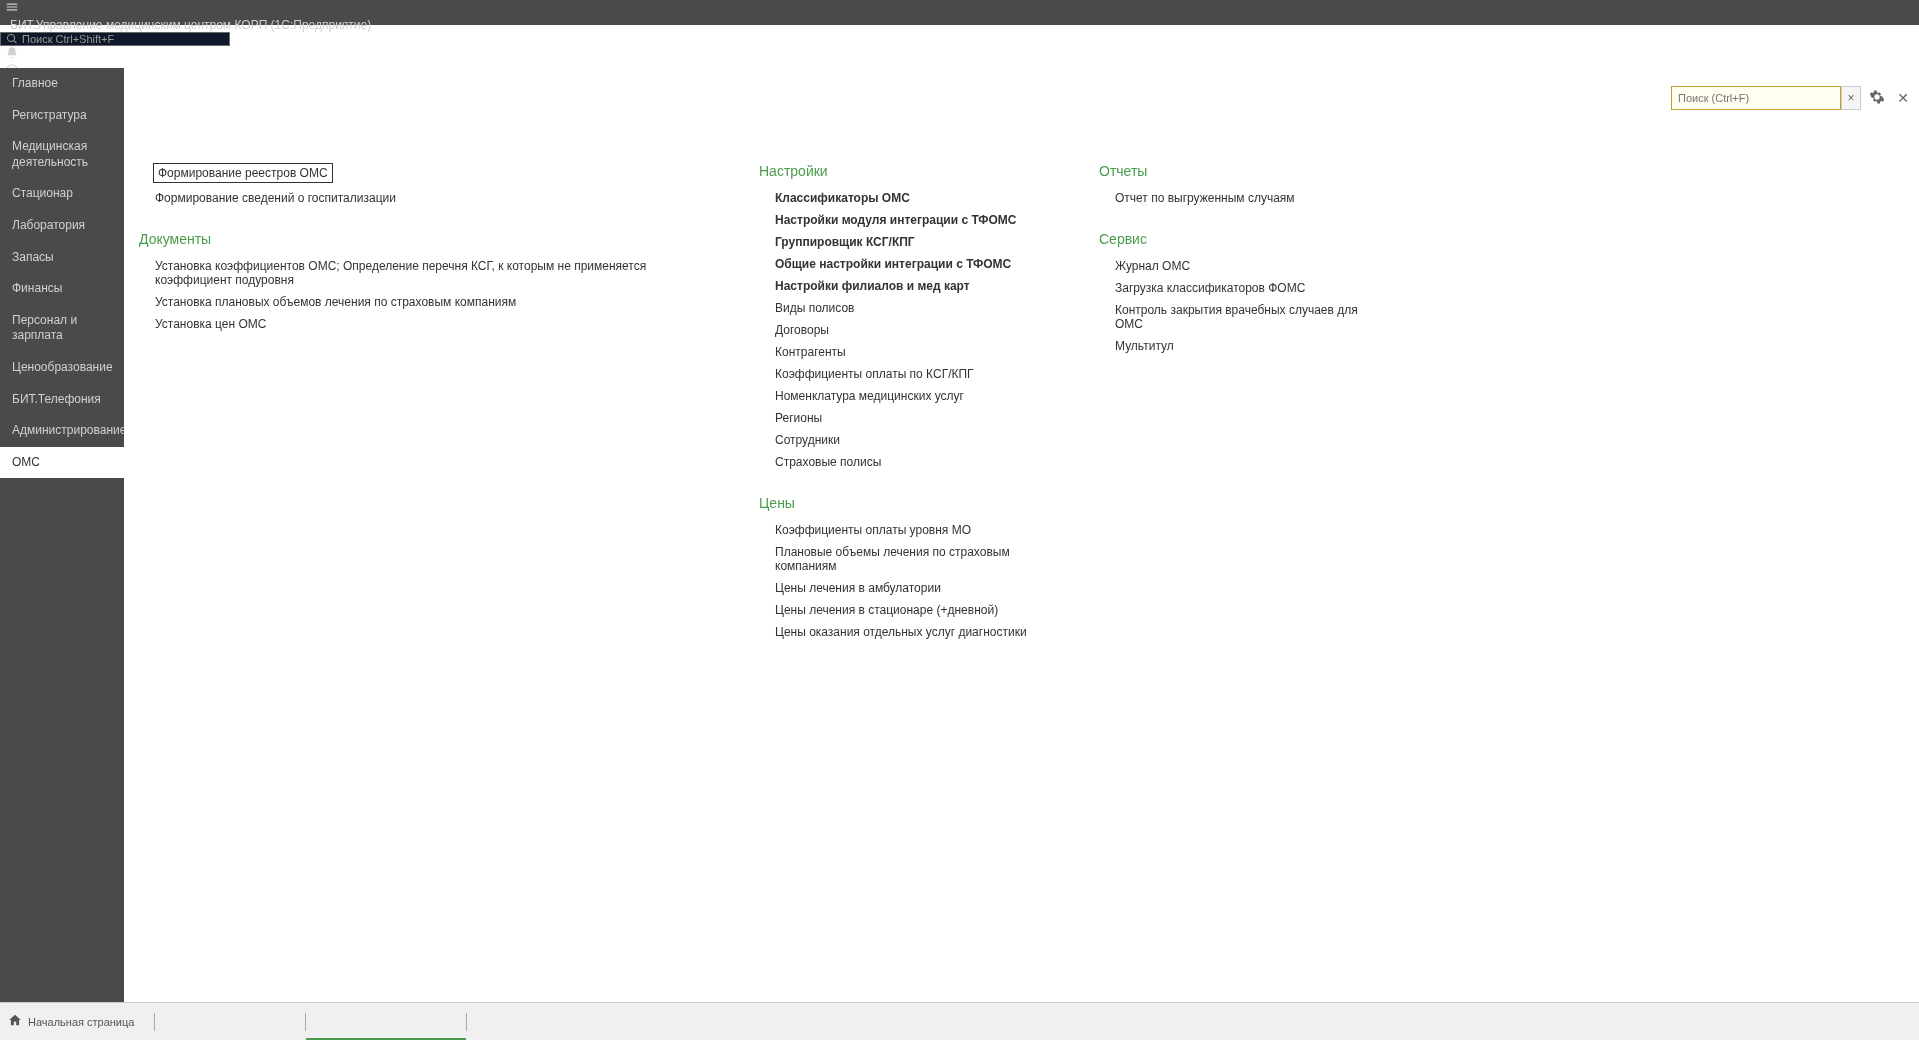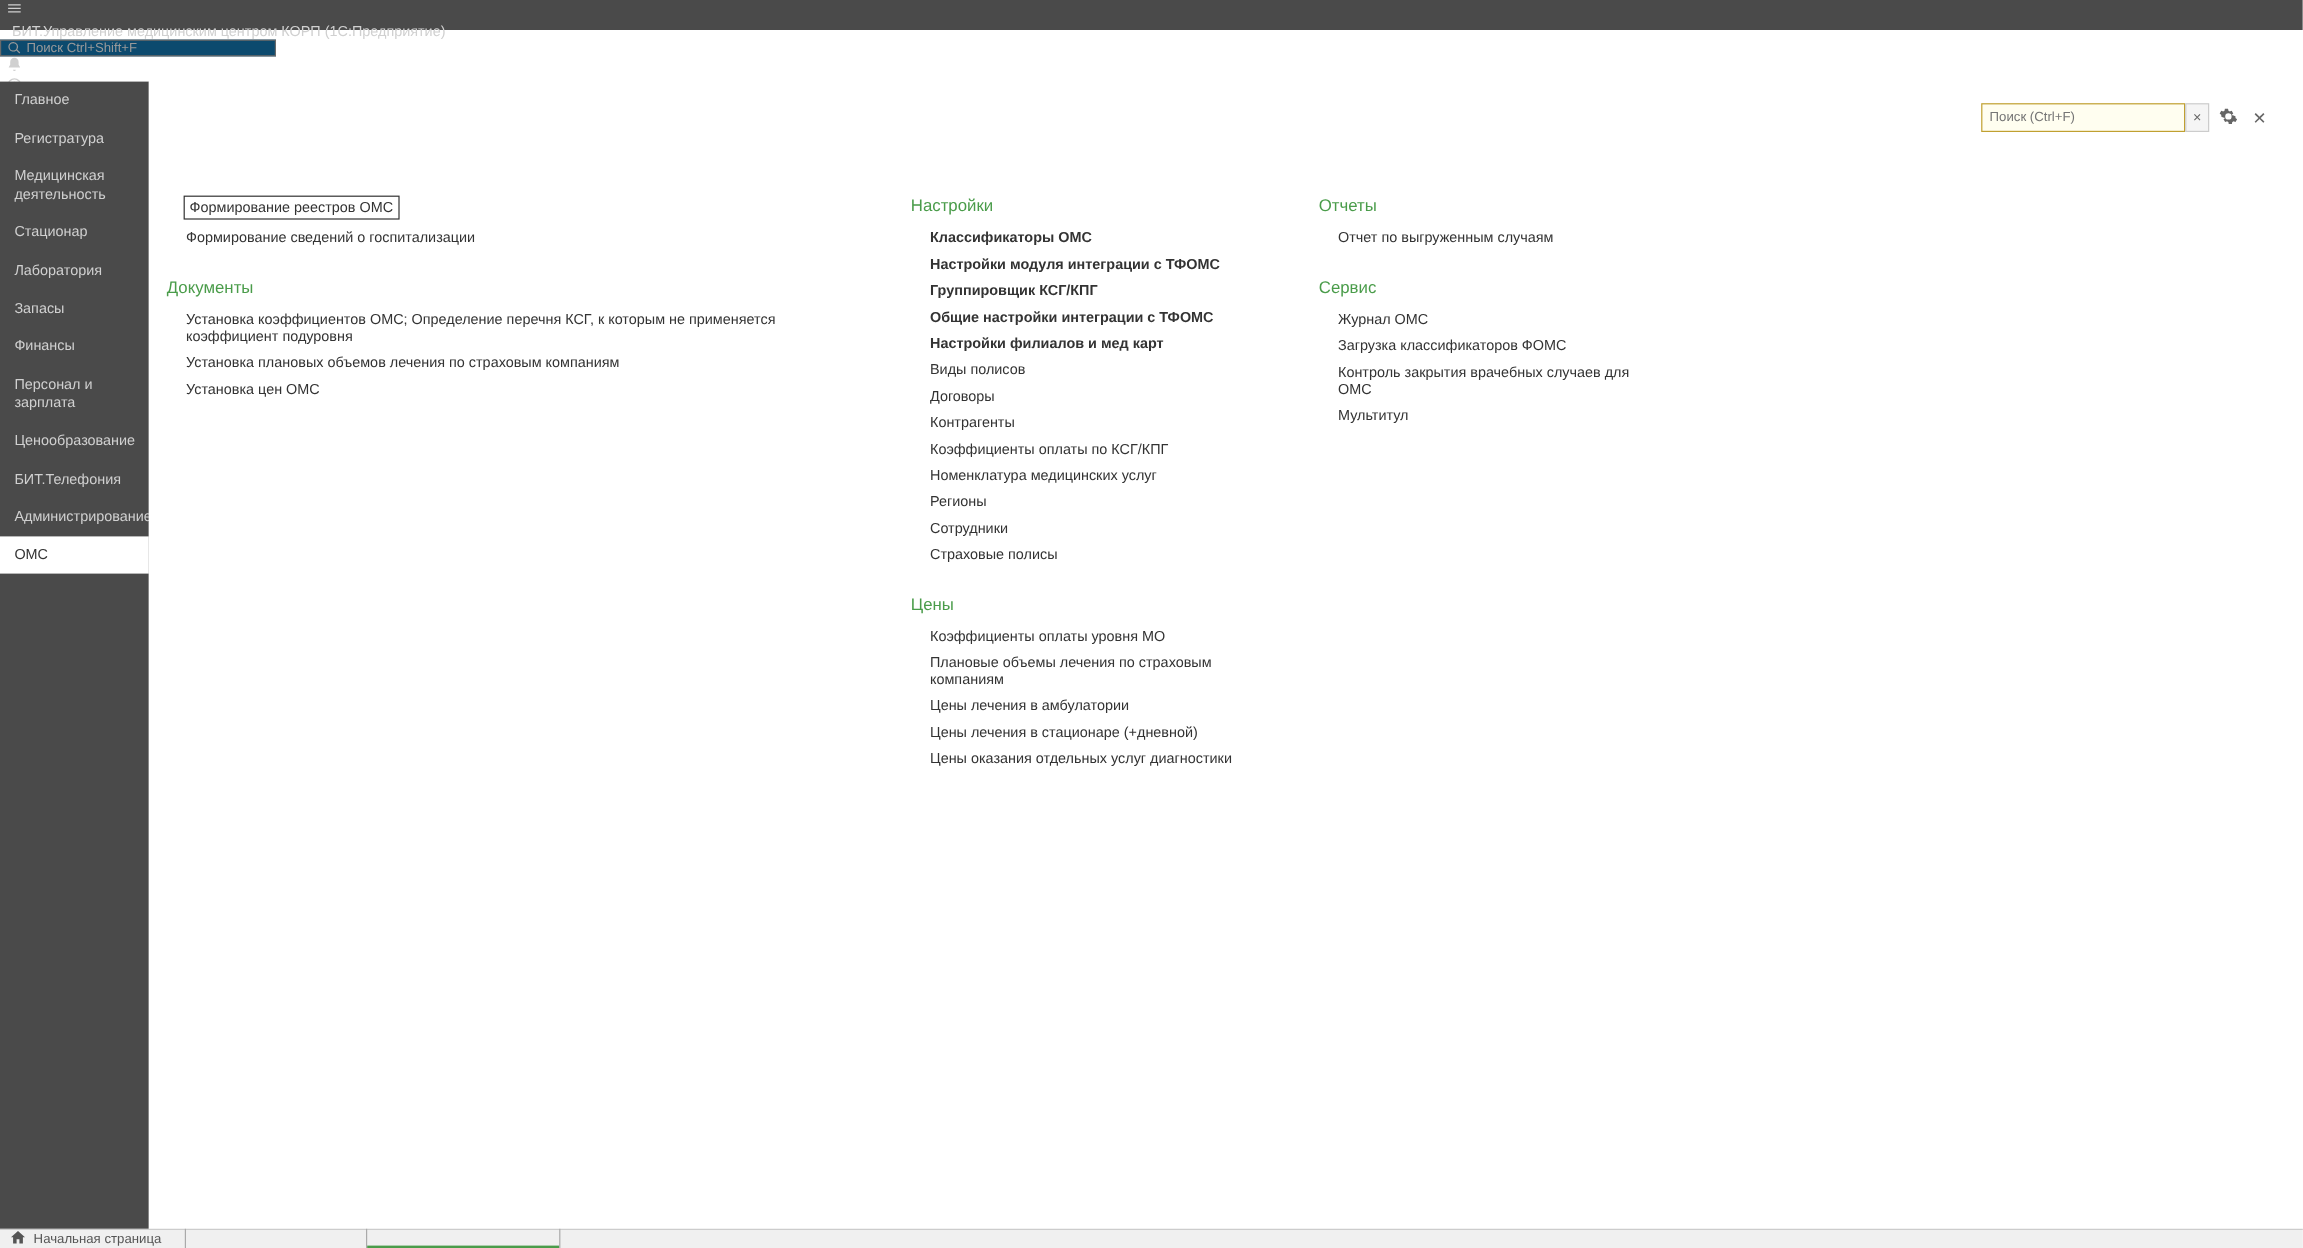--- a/index.html
+++ b/index.html
@@ -4,54 +4,54 @@
   <style>
     * { margin: 0; padding: 0; box-sizing: border-box; font-family: Arial, sans-serif; }
     body { width: 1919px; height: 1040px; overflow: hidden; background: #fff; }
 
     
     .titlebar { height: 25px; background: #4a4a4a; color: #d0d0d0; display: flex; align-items: flex-start; font-size: 12px; flex-direction: column; }
     .titlebar .logo { width: 24px; height: 25px; background: #d04040; margin-left: 2px; }
     .titlebar .hamburger { width: 24px; text-align: center; cursor: pointer; color: #d0d0d0; font-size: 16px; }
     .titlebar .title { margin-left: 10px; flex: 0 0 auto; }
     .titlebar .spacer { flex: 1; }
-    .titlebar .search-box { display: flex; align-items: center; background: #0c4a6e; border: 1px solid #6a6a6a; height: 20px; width: 230px; padding: 0 5px; color: #999; font-size: 11px; }
+    .titlebar .search-box { display: flex; align-items: center; background: #0f172a; border: 1px solid #6a6a6a; height: 20px; width: 230px; padding: 0 5px; color: #999; font-size: 11px; }
     .titlebar .search-box svg { width: 12px; height: 12px; margin-right: 4px; }
     .titlebar .header-icon { width: 24px; text-align: center; cursor: pointer; font-size: 14px; }
     .titlebar .user-label { margin: 0 20px; font-size: 11px; }
     .titlebar .window-controls { display: flex; }
     .titlebar .window-controls div { width: 24px; text-align: center; cursor: pointer; }
 
     
     .layout { display: flex; height: 990px; margin-top: 43px; }
     .sidebar { width: 124px; background: #4a4a4a; color: #d0d0d0; display: flex; flex-direction: column; }
     .sidebar .nav-item { padding: 8px 12px; font-size: 12px; cursor: pointer; line-height: 1.3; }
     .sidebar .nav-item.active { background: #fff; color: #333; }
     .sidebar .nav-item.multiline { white-space: normal; }
 
     .content { flex: 1; background: #fff; position: relative; }
-    .content-header { position: absolute; top: 18px; right: 26px; display: flex; align-items: center; gap: 6px; }
+    .content-header { position: absolute; top: 18px; right: 6px; display: flex; align-items: center; gap: 6px; }
     .content-search { border: 1px solid #c0a030; background: #fffef0; height: 24px; width: 170px; padding: 0 6px; font-size: 11px; color: #999; outline: none; }
     .content-search-clear { border: 1px solid #ccc; height: 24px; width: 20px; font-size: 12px; background: #f5f5f5; cursor: pointer; color: #666; display: flex; align-items: center; justify-content: center; margin-left: -6px; }
     .content-icon { cursor: pointer; color: #666; font-size: 14px; width: 20px; text-align: center; }
 
     .columns { display: flex; padding: 95px 15px 0 15px; gap: 40px; }
     .col { flex: 0 0 auto; }
     .col1 { width: 580px; }
     .col2 { width: 300px; }
     .col3 { width: 280px; }
 
     .section-title { color: #4a9c4a; font-size: 14px; margin-bottom: 8px; margin-top: 0; font-weight: normal; }
     .section-title.spaced { margin-top: 22px; }
     .link-item { color: #333; font-size: 12px; padding: 4px 0 4px 16px; cursor: pointer; display: block; }
     .link-item.bold { font-weight: bold; }
     .link-item.boxed { border: 1px solid #333; display: inline-block; padding: 2px 4px; margin-left: 14px; margin-bottom: 4px; }
 
     
-    .bottom { position: absolute; bottom: 0; left: 0; right: 0; height: 16px; background: #f0f0f0; border-top: 1px solid #ccc; display: flex; align-items: center; padding: 0 8px; font-size: 11px; color: #555; }
+    .bottom { position: absolute; bottom: 0; left: 0; right: 0; height: 38px; background: #f0f0f0; border-top: 1px solid #ccc; display: flex; align-items: center; padding: 0 8px; font-size: 11px; color: #555; }
     .bottom .home-icon { margin-right: 6px; font-size: 14px; }
     .bottom .tab-block { margin-left: 20px; height: 100%; display: flex; align-items: center; }
     .bottom .tab-sep { border-left: 1px solid #aaa; height: 18px; margin: 0 0px; }
     .bottom .tab-accent { border-bottom: 2px solid #4a9c4a; width: 160px; height: 100%; }
 
     svg { fill: currentColor; }
   </style>
 </head>
 <body>
 

